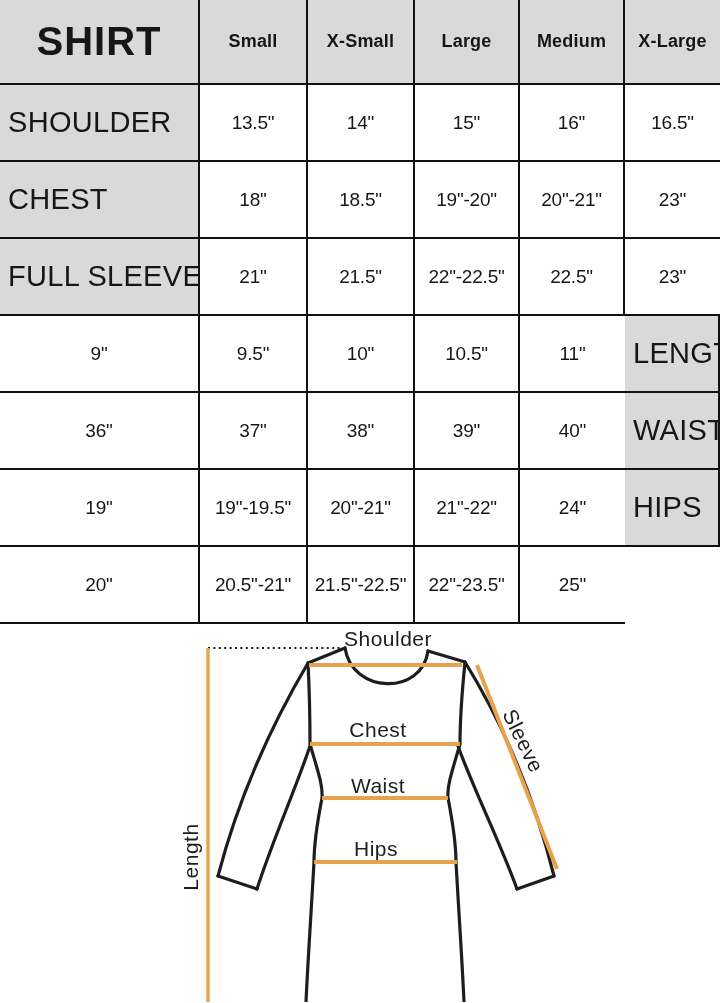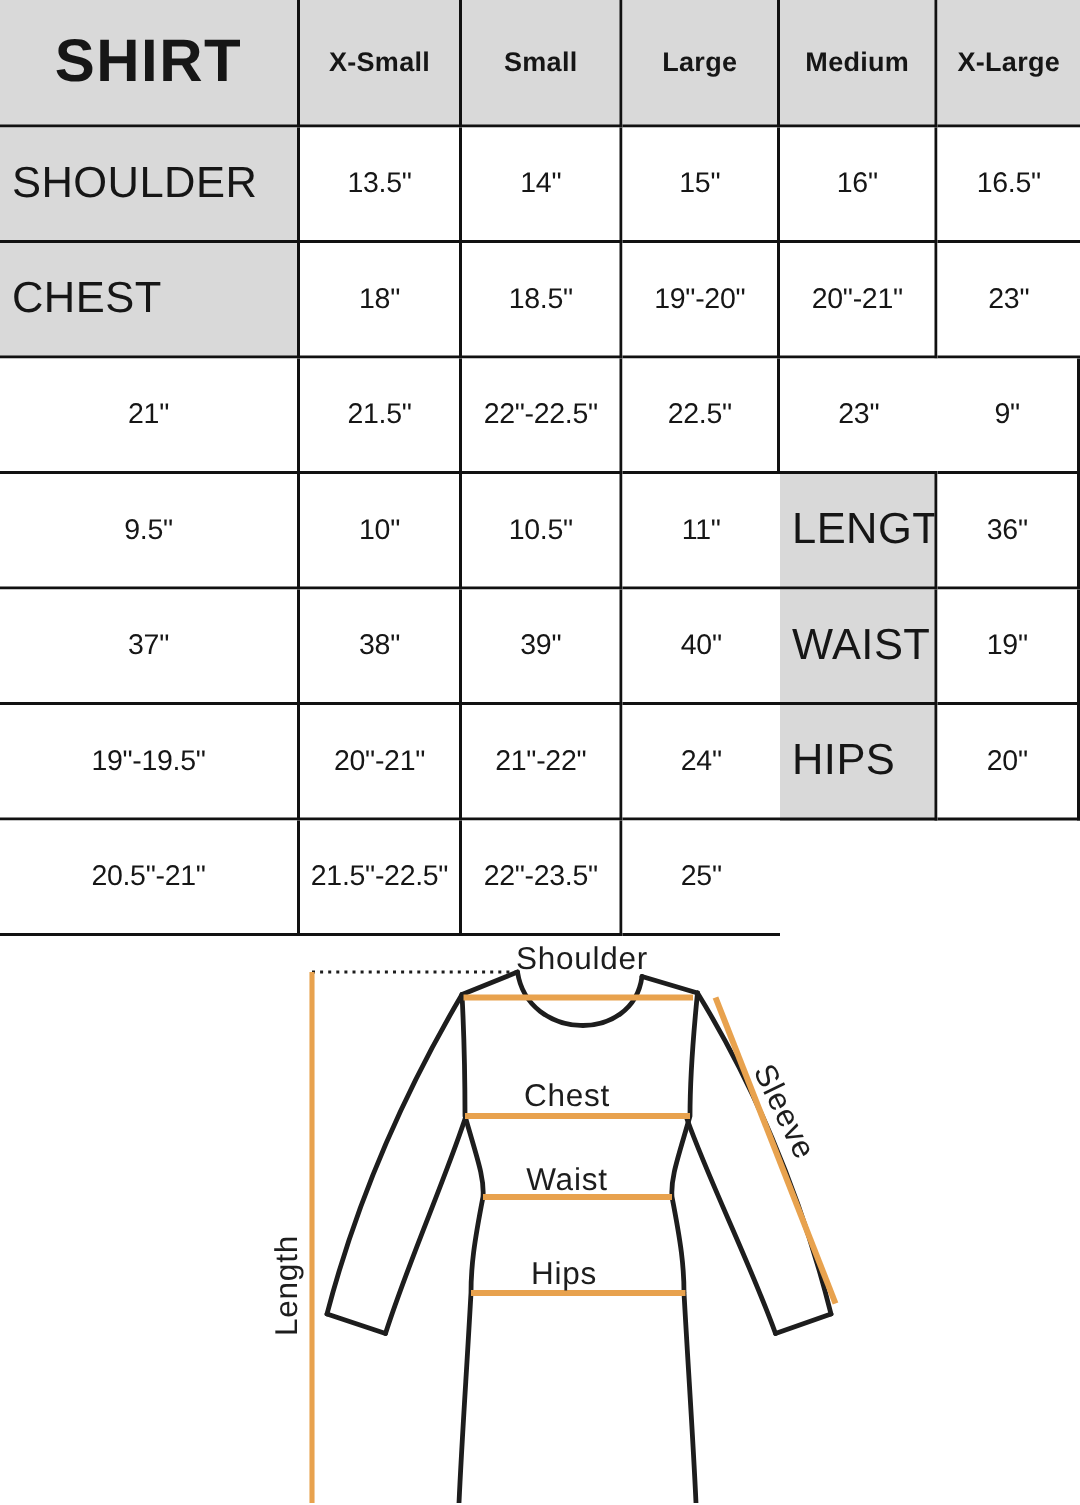--- a/index.html
+++ b/index.html
@@ -42,40 +42,41 @@
   .dlabel{fill:var(--outline,#1d1d1d);font-family:"Liberation Sans",sans-serif;font-size:21px;letter-spacing:.5px;}
 </style>
 </head>
 <body>
 
 <div class="frame">
 
   <div class="size-table">
 
     <div class="cell gray corner">SHIRT</div>
+    <div class="cell gray head">Small</div>
     <div class="cell gray head">X-Small</div>
-    <div class="cell gray head">Small</div>
     <div class="cell gray head">Large</div>
     <div class="cell gray head">Medium</div>
     <div class="cell gray head last">X-Large</div>
 
     <div class="cell gray rlabel">SHOULDER</div>
     <div class="cell val">13.5"</div>
     <div class="cell val">14"</div>
     <div class="cell val">15"</div>
     <div class="cell val">16"</div>
     <div class="cell val last">16.5"</div>
 
     <div class="cell gray rlabel">CHEST</div>
     <div class="cell val">18"</div>
     <div class="cell val">18.5"</div>
     <div class="cell val">19"-20"</div>
     <div class="cell val">20"-21"</div>
     <div class="cell val last">23"</div>
 
+    <div class="cell gray rlabel">FULL SLEEVE</div>
     <div class="cell val">21"</div>
     <div class="cell val">21.5"</div>
     <div class="cell val">22"-22.5"</div>
     <div class="cell val">22.5"</div>
     <div class="cell val last">23"</div>
 
     <div class="cell val">9"</div>
     <div class="cell val">9.5"</div>
     <div class="cell val">10"</div>
     <div class="cell val">10.5"</div>

